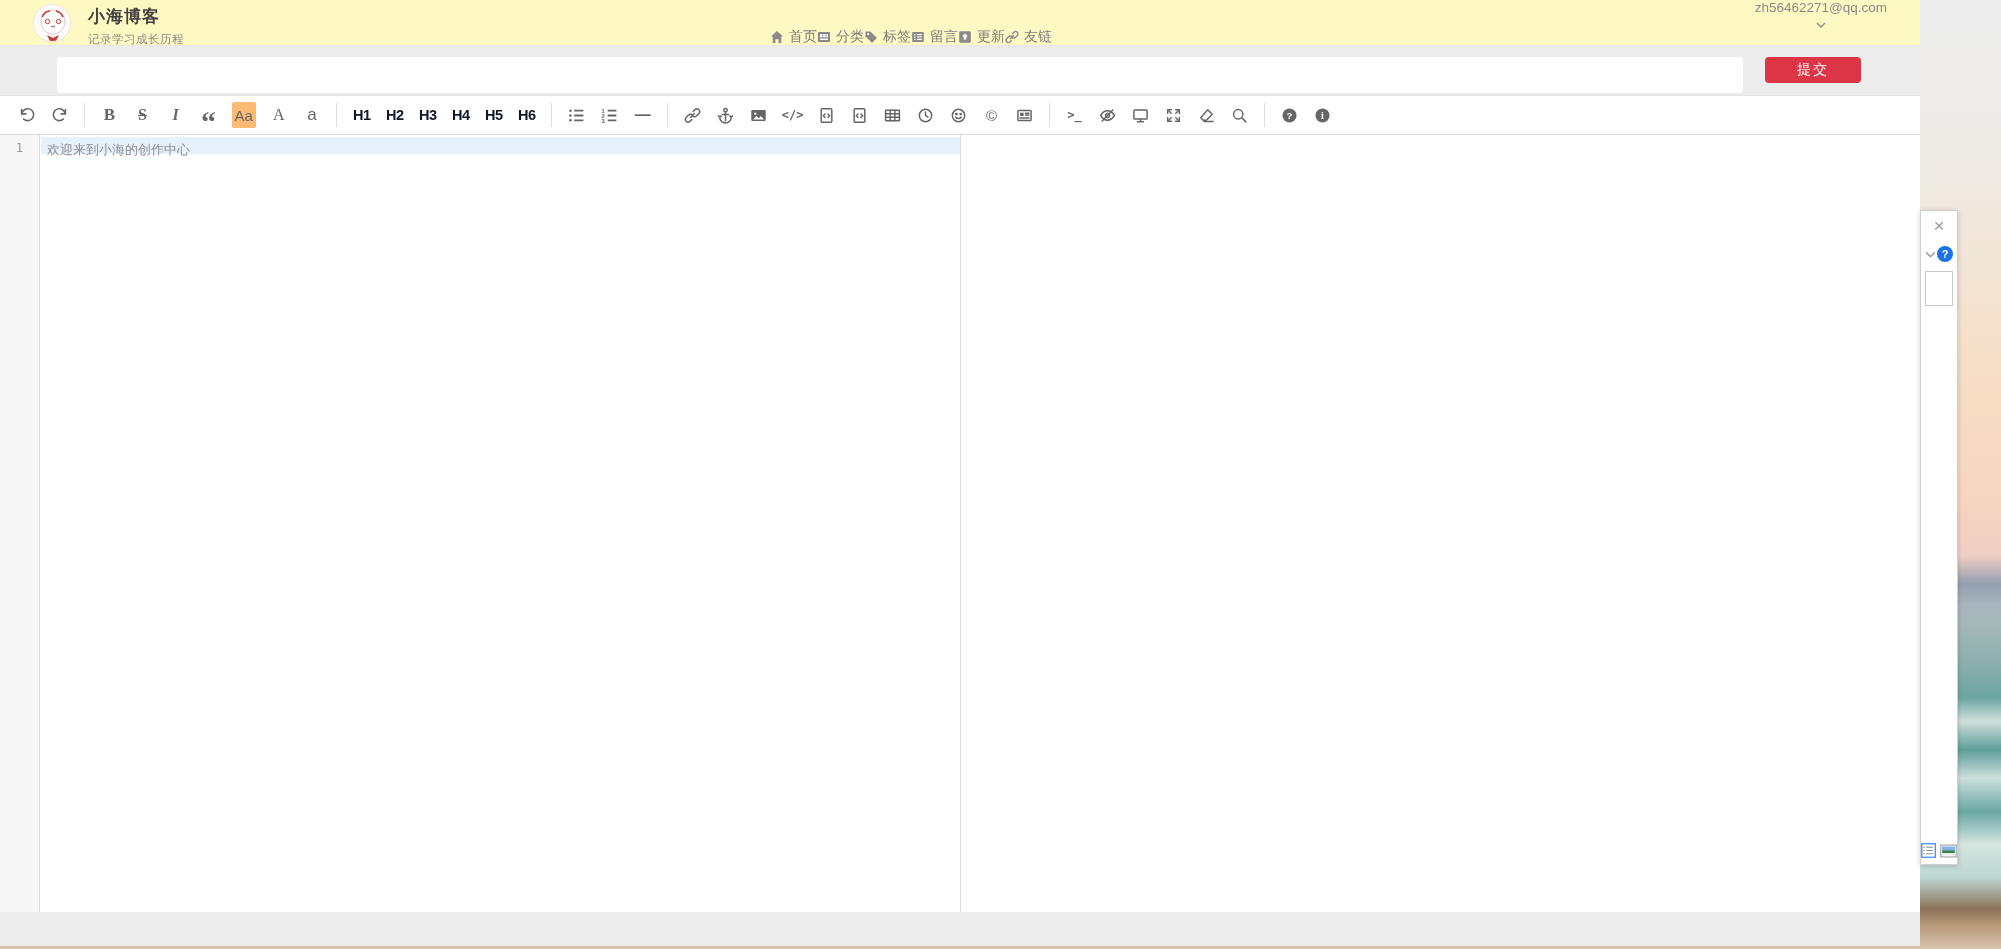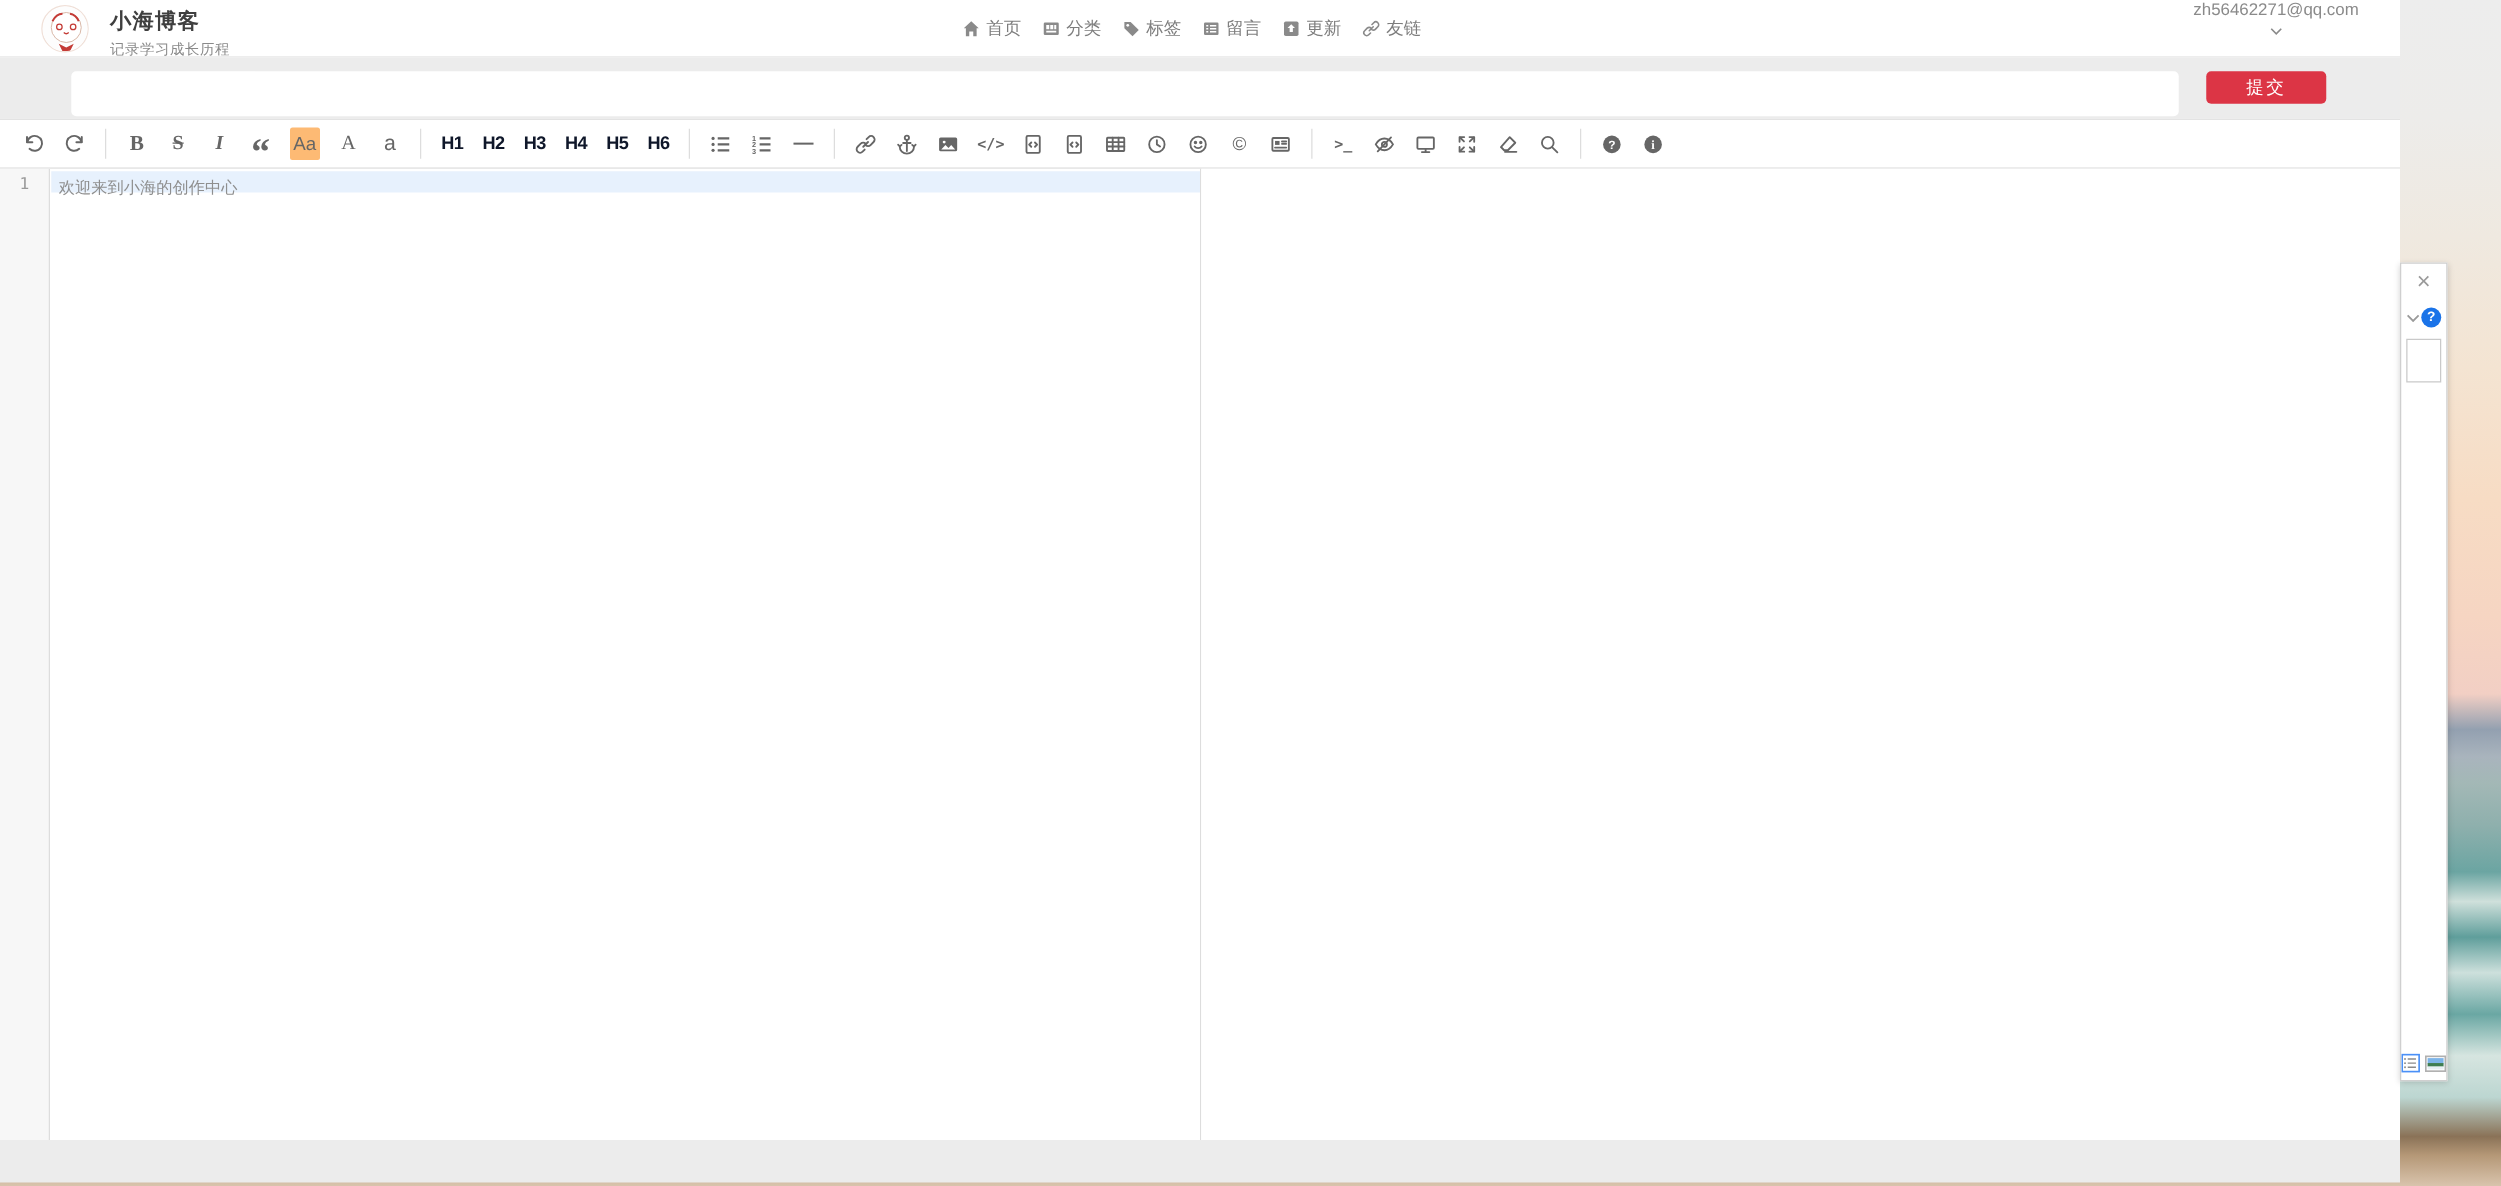--- a/index.html
+++ b/index.html
@@ -11,28 +11,28 @@
     background:linear-gradient(180deg,
       #ededed 0%, #edecea 10%, #efe9e0 20%, #f4e4d2 31%, #f7dcc4 42%,
       #f6d5c2 52%, #f2cfc4 58.5%, #93a0b0 61.5%, #a9b4bd 63.8%,
       #a3b8b6 66%, #8fb0ad 69.5%, #6ba5a2 73.5%, #cfe0db 76%,
       #5f9e9b 79%, #cde0dc 82%, #6aa7a3 85.5%, #d6e5e0 89%,
       #bcd6d1 92.5%, #8a7257 95.8%, #b59877 97.4%, #d9c4ad 100%); }
 
   
   .app-bg { position:absolute; left:0; top:0; width:1920px; height:946px; background:#ececec; }
 
-  .header { position:absolute; left:0; top:0; width:1920px; height:46px; background:#ffffff;
+  .header { position:absolute; left:0; top:0; width:1920px; height:46px; background:#fef9c3;
     border-bottom:1px solid #e8e8e8; }
   .avatar { position:absolute; left:33px; top:4px; width:38px; height:38px; border-radius:50%;
     overflow:hidden; background:#fff; border:1px solid #f0e0d8; }
   .brand { position:absolute; left:88px; top:5px; }
   .brand-title { font-size:17px; font-weight:bold; color:#3f3f3f; letter-spacing:1px; }
   .brand-sub { font-size:11.5px; color:#8a8a8a; margin-top:4px; letter-spacing:0.5px;text-align:right; }
-  .nav { position:absolute; left:770px; top:0; height:46px; display:flex; align-items:center; gap:17px; }
+  .nav { position:absolute; left:770px; top:0; height:46px; display:flex; align-items:flex-end; }
   .nav-item { display:flex; align-items:center; gap:5px; color:#7d7d7d; font-size:14px; cursor:pointer; }
   .nav-item svg { display:block; }
   .account { position:absolute; right:33px; top:0; height:46px; display:flex; align-items:center; gap:7px;
     color:#8a8a8a; font-size:13.5px; cursor:pointer;flex-direction:column; }
 
   .compose-row { position:absolute; left:0; top:46px; width:1920px; height:49px; }
   .title-input { position:absolute; left:57px; top:11px; width:1686px; height:36px; background:#fff;
     border:none; border-radius:4px; outline:none; padding:0 12px; font-size:14px; color:#333; }
   .submit-btn { position:absolute; left:1765px; top:11px; width:96px; height:26px; background:#dc3545;
     color:#fff; border:none; border-radius:4px; font-size:14px; cursor:pointer; letter-spacing:2px; }

